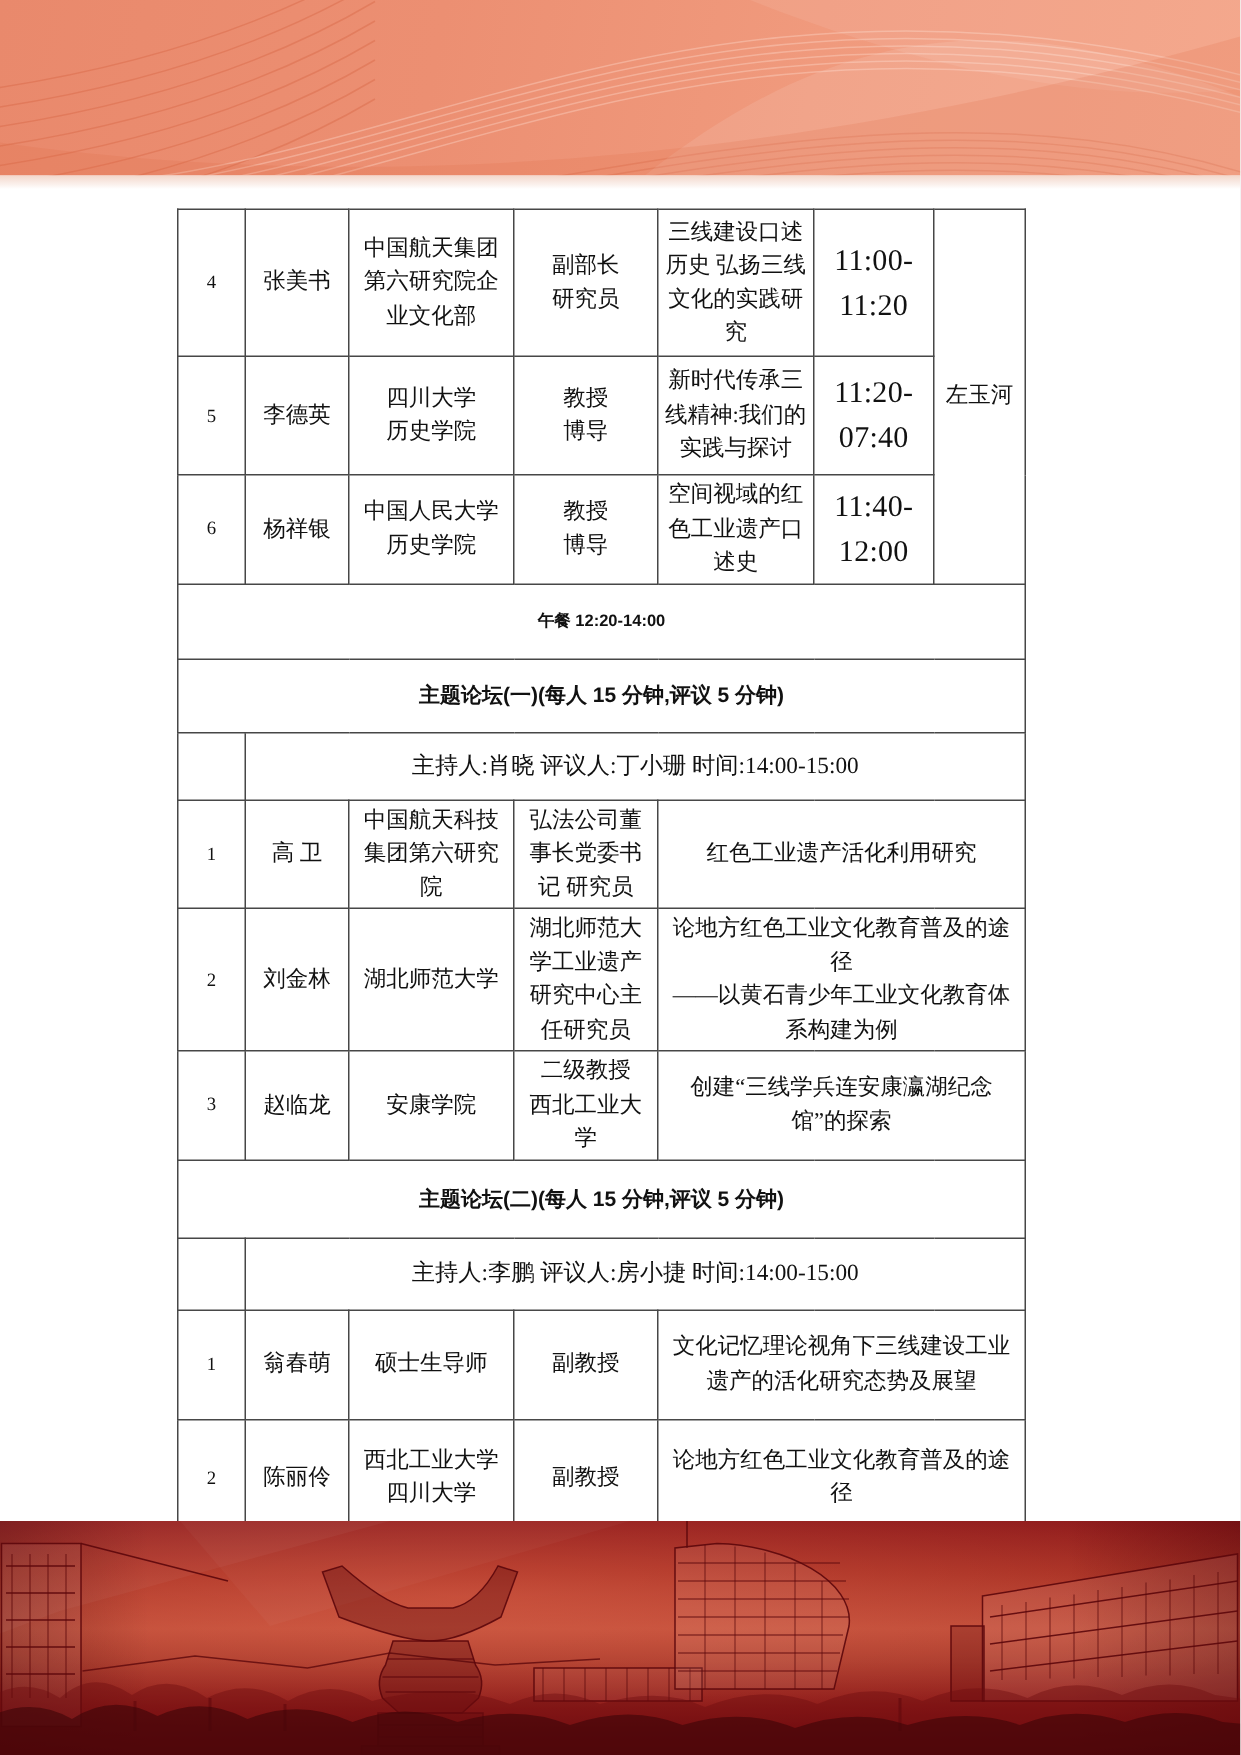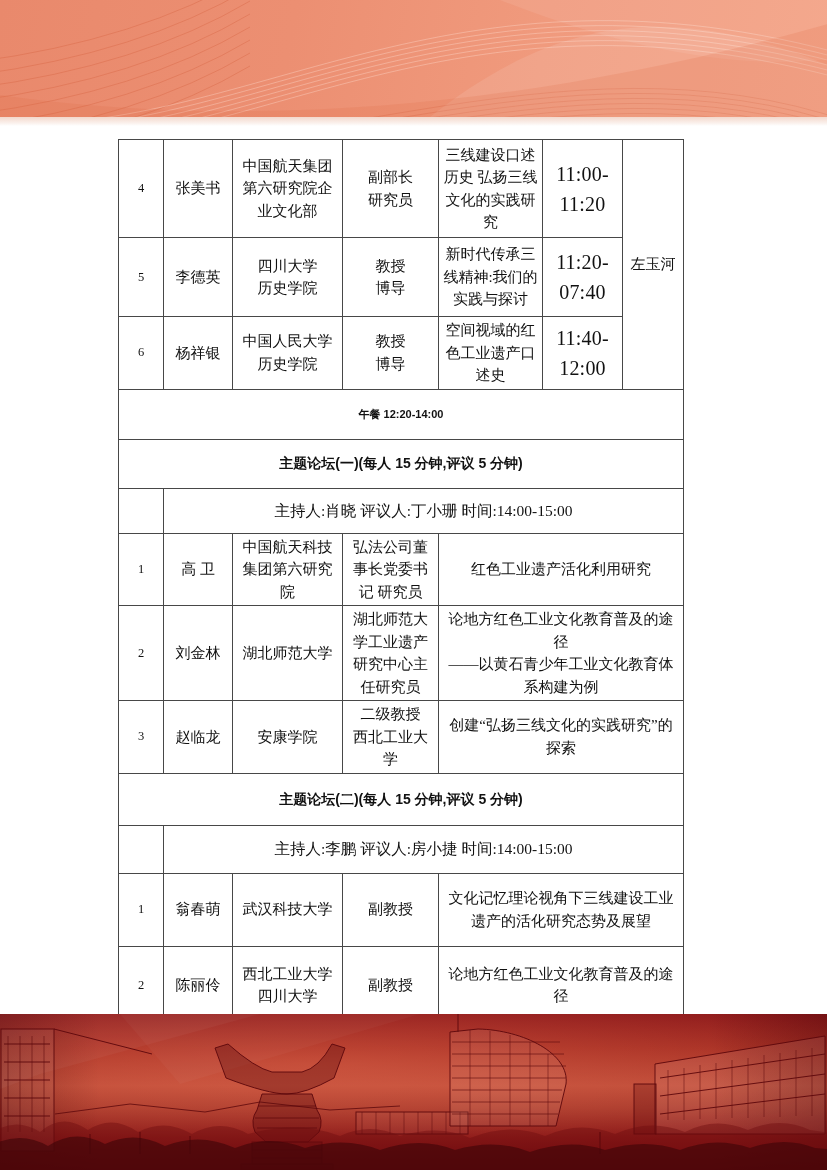--- a/index.html
+++ b/index.html
@@ -177,34 +177,34 @@
         <td>湖北师范大学工业遗产研究中心主任研究员</td>
         <td colspan="3" class="pre">论地方红色工业文化教育普及的途径
 ——以黄石青少年工业文化教育体系构建为例</td>
       </tr>
       <tr style="height:61px">
         <td class="num">3</td>
         <td>赵临龙</td>
         <td>安康学院</td>
         <td class="pre">二级教授
 西北工业大学</td>
-        <td colspan="3">创建“弘扬三线文化的实践研究”的探索</td>
+        <td colspan="3">创建“三线学兵连安康瀛湖纪念馆”的探索</td>
       </tr>
 
       <tr style="height:52px">
         <td colspan="7" class="hei forum-head-cell">主题论坛(二)(每人 15 分钟,评议 5 分钟)</td>
       </tr>
       <tr style="height:48px">
         <td></td>
         <td colspan="6" class="moderator-cell">主持人:李鹏  评议人:房小捷   时间:14:00-15:00</td>
       </tr>
       <tr style="height:73px">
         <td class="num">1</td>
         <td>翁春萌</td>
-        <td>武汉科技大学</td>
+        <td>硕士生导师</td>
         <td>副教授</td>
         <td colspan="3">文化记忆理论视角下三线建设工业遗产的活化研究态势及展望</td>
       </tr>
       <tr style="height:78px">
         <td class="num">2</td>
         <td>陈丽伶</td>
         <td class="pre">西北工业大学
 四川大学</td>
         <td>副教授</td>
         <td colspan="3">论地方红色工业文化教育普及的途径</td>

